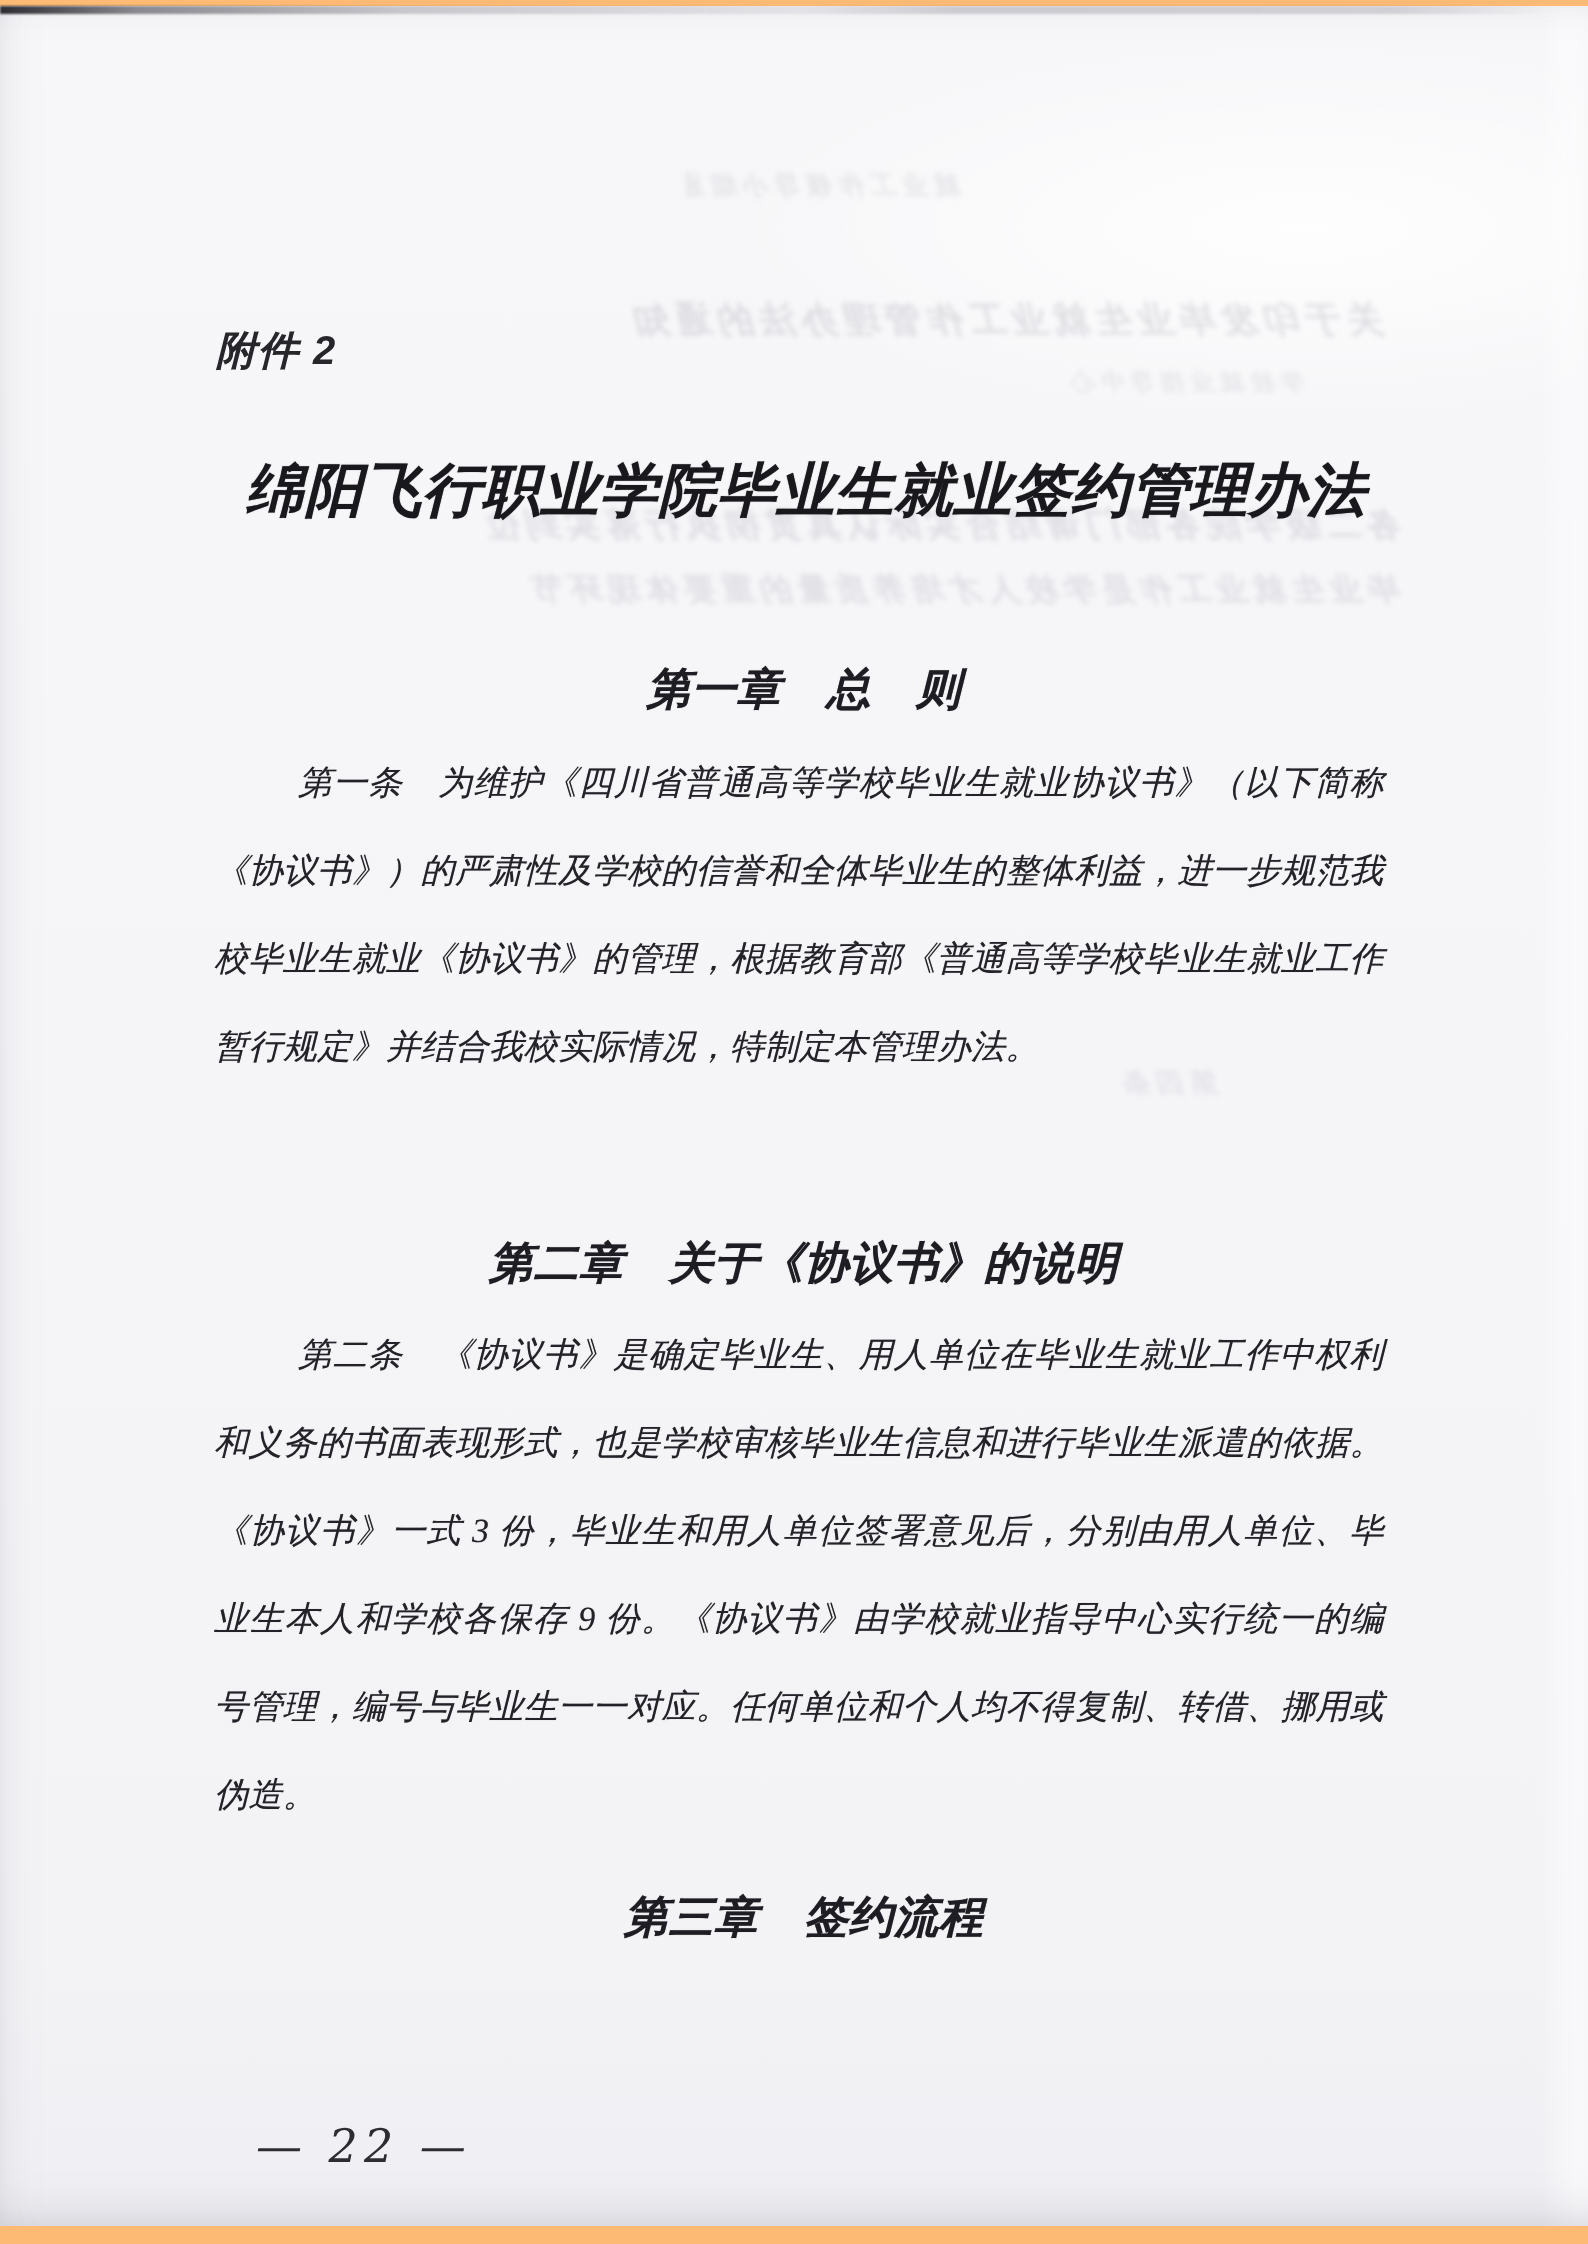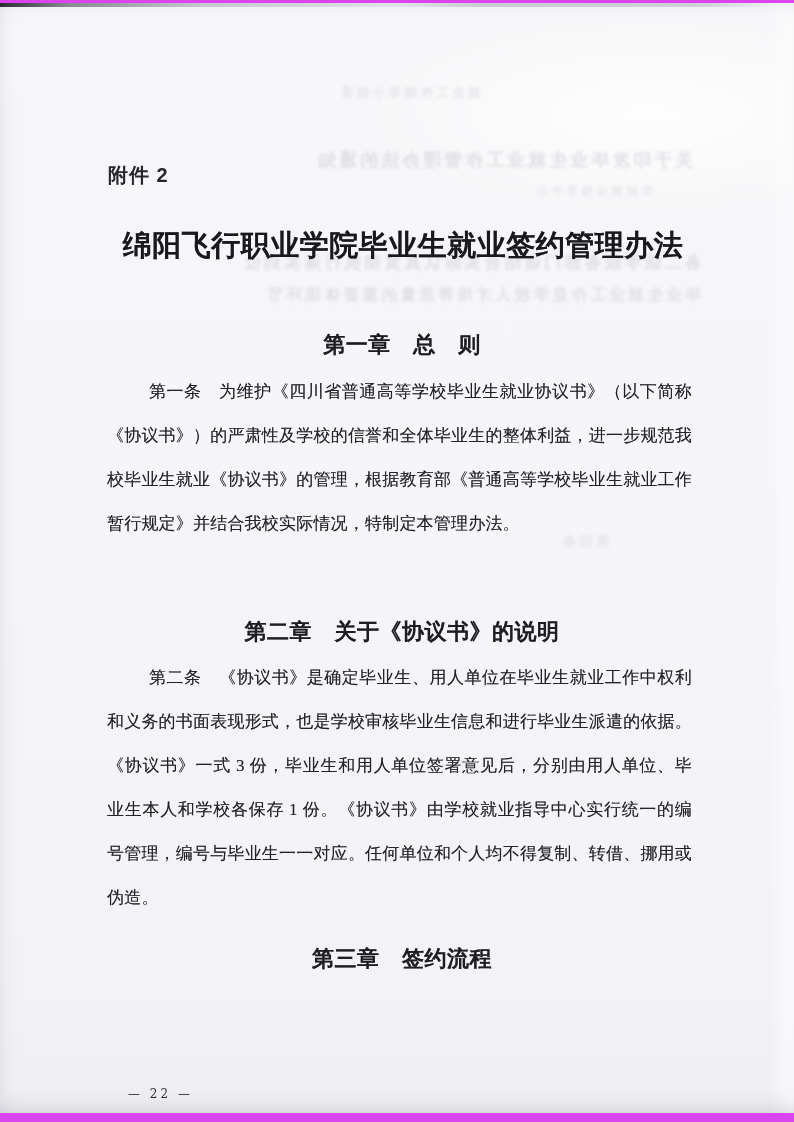--- a/index.html
+++ b/index.html
@@ -5,23 +5,24 @@
   html, body {
     margin: 0;
     padding: 0;
     background: #ffffff;
   }
   .scan {
     position: relative;
     width: 794px;
     height: 1122px;
     margin: 0 auto;
-    background: #d946ef;
+    background: #fdba74;
     overflow: hidden;
     font-family: "Liberation Serif", "DejaVu Serif", serif;
+    font-style: italic;
   }
   
   .paper {
     position: absolute;
     top: 3px; left: 0; right: 0; bottom: 9px;
     background:
       radial-gradient(ellipse 420px 140px at 82% 10%, rgba(255,255,255,0.85), rgba(255,255,255,0) 70%),
       linear-gradient(to left, rgba(253,253,255,0.9) 0%, rgba(253,253,255,0) 3%),
       linear-gradient(180deg, #f7f7f9 0%, #f5f5f8 55%, #f3f3f6 88%, #efeff3 100%);
     box-shadow:
@@ -114,23 +115,23 @@
     text-justify: inter-ideograph;
     text-indent: 42px;
     color: #222228;
     text-shadow: 0 0 0.4px rgba(0,0,0,0.4);
   }
   .para1 { top: 370px; }
   .para2 { top: 656px; }
 
   .page-number {
     position: absolute;
-    left: 128px; top: 1087px;
+    left: 128px; top: 1061px;
     font-family: "DejaVu Serif", "Liberation Serif", serif;
-    font-size: 12px;
+    font-size: 23px;
     letter-spacing: 3px;
     color: #2c2c33;
   }
 </style>
 </head>
 <body>
 
 <div class="scan">
 
   <div class="paper"></div>
@@ -147,19 +148,19 @@
   <div class="attachment-label">附件 2</div>
 
   <h1 class="doc-title">绵阳飞行职业学院毕业生就业签约管理办法</h1>
 
   <h2 class="chapter-heading ch1">第一章　总　则</h2>
 
   <p class="body-para para1">第一条　为维护《四川省普通高等学校毕业生就业协议书》（以下简称《协议书》）的严肃性及学校的信誉和全体毕业生的整体利益，进一步规范我校毕业生就业《协议书》的管理，根据教育部《普通高等学校毕业生就业工作暂行规定》并结合我校实际情况，特制定本管理办法。</p>
 
   <h2 class="chapter-heading ch2">第二章　关于《协议书》的说明</h2>
 
-  <p class="body-para para2">第二条　《协议书》是确定毕业生、用人单位在毕业生就业工作中权利和义务的书面表现形式，也是学校审核毕业生信息和进行毕业生派遣的依据。《协议书》一式 3 份，毕业生和用人单位签署意见后，分别由用人单位、毕业生本人和学校各保存 1 份。《协议书》由学校就业指导中心实行统一的编号管理，编号与毕业生一一对应。任何单位和个人均不得复制、转借、挪用或伪造。</p>
+  <p class="body-para para2">第二条　《协议书》是确定毕业生、用人单位在毕业生就业工作中权利和义务的书面表现形式，也是学校审核毕业生信息和进行毕业生派遣的依据。《协议书》一式 3 份，毕业生和用人单位签署意见后，分别由用人单位、毕业生本人和学校各保存 9 份。《协议书》由学校就业指导中心实行统一的编号管理，编号与毕业生一一对应。任何单位和个人均不得复制、转借、挪用或伪造。</p>
 
   <h2 class="chapter-heading ch3">第三章　签约流程</h2>
 
   <div class="page-number">— 22 —</div>
 
 </div>
 
 </body></html>

